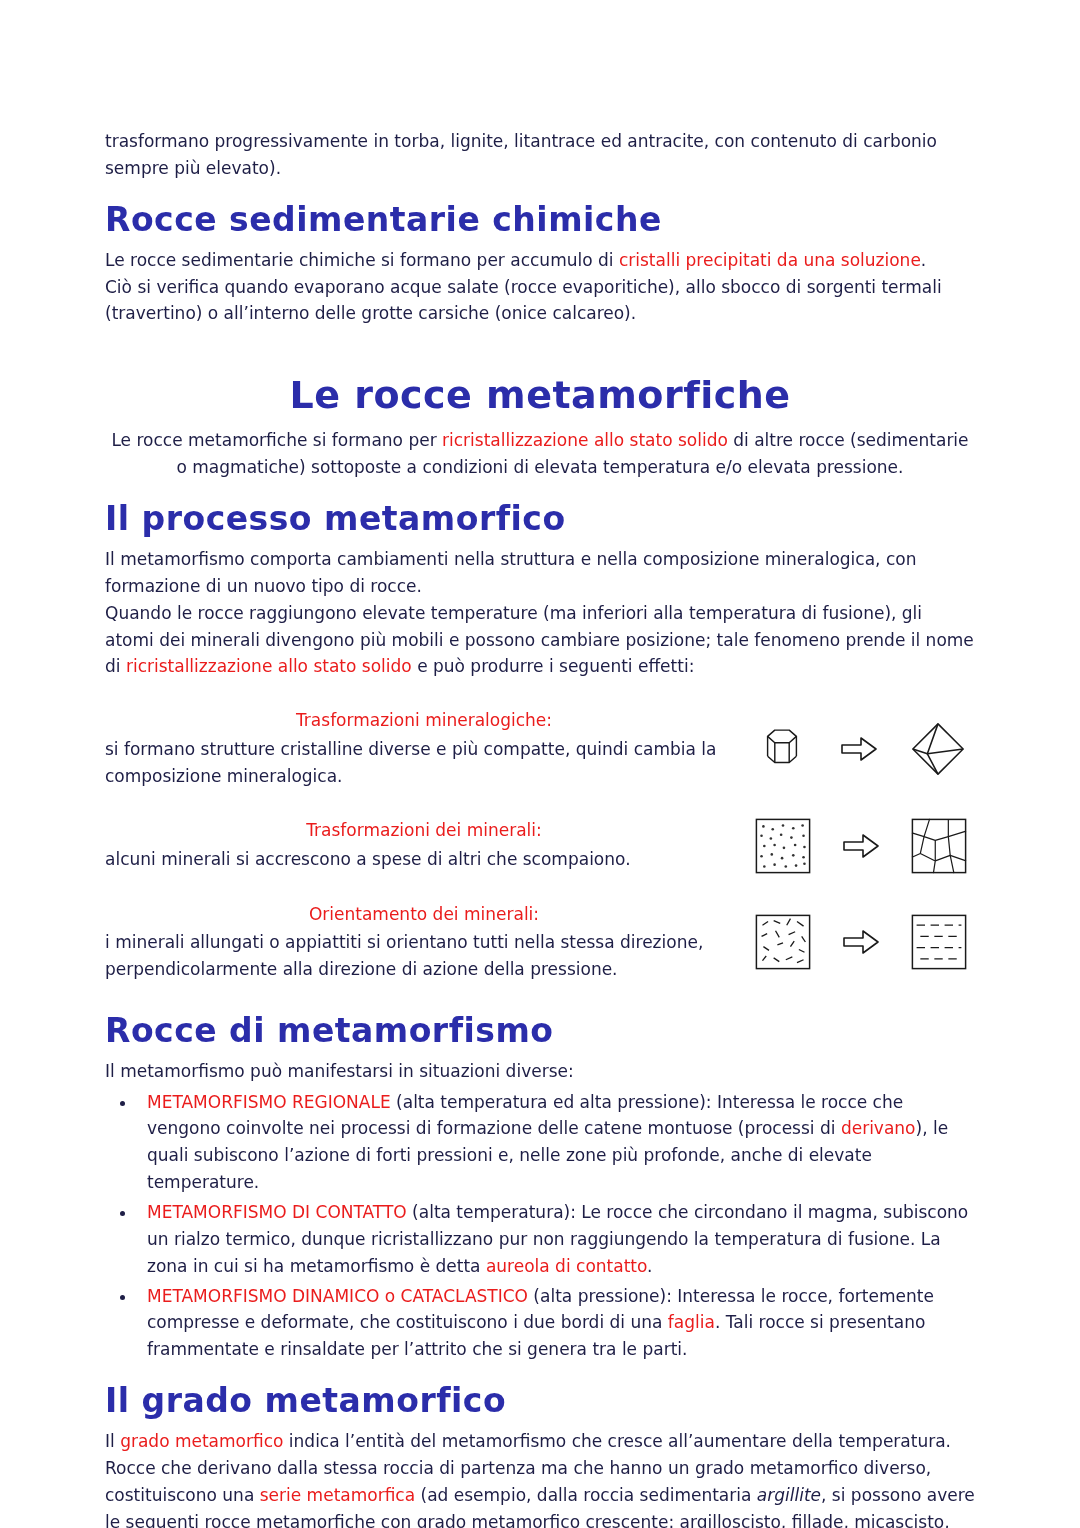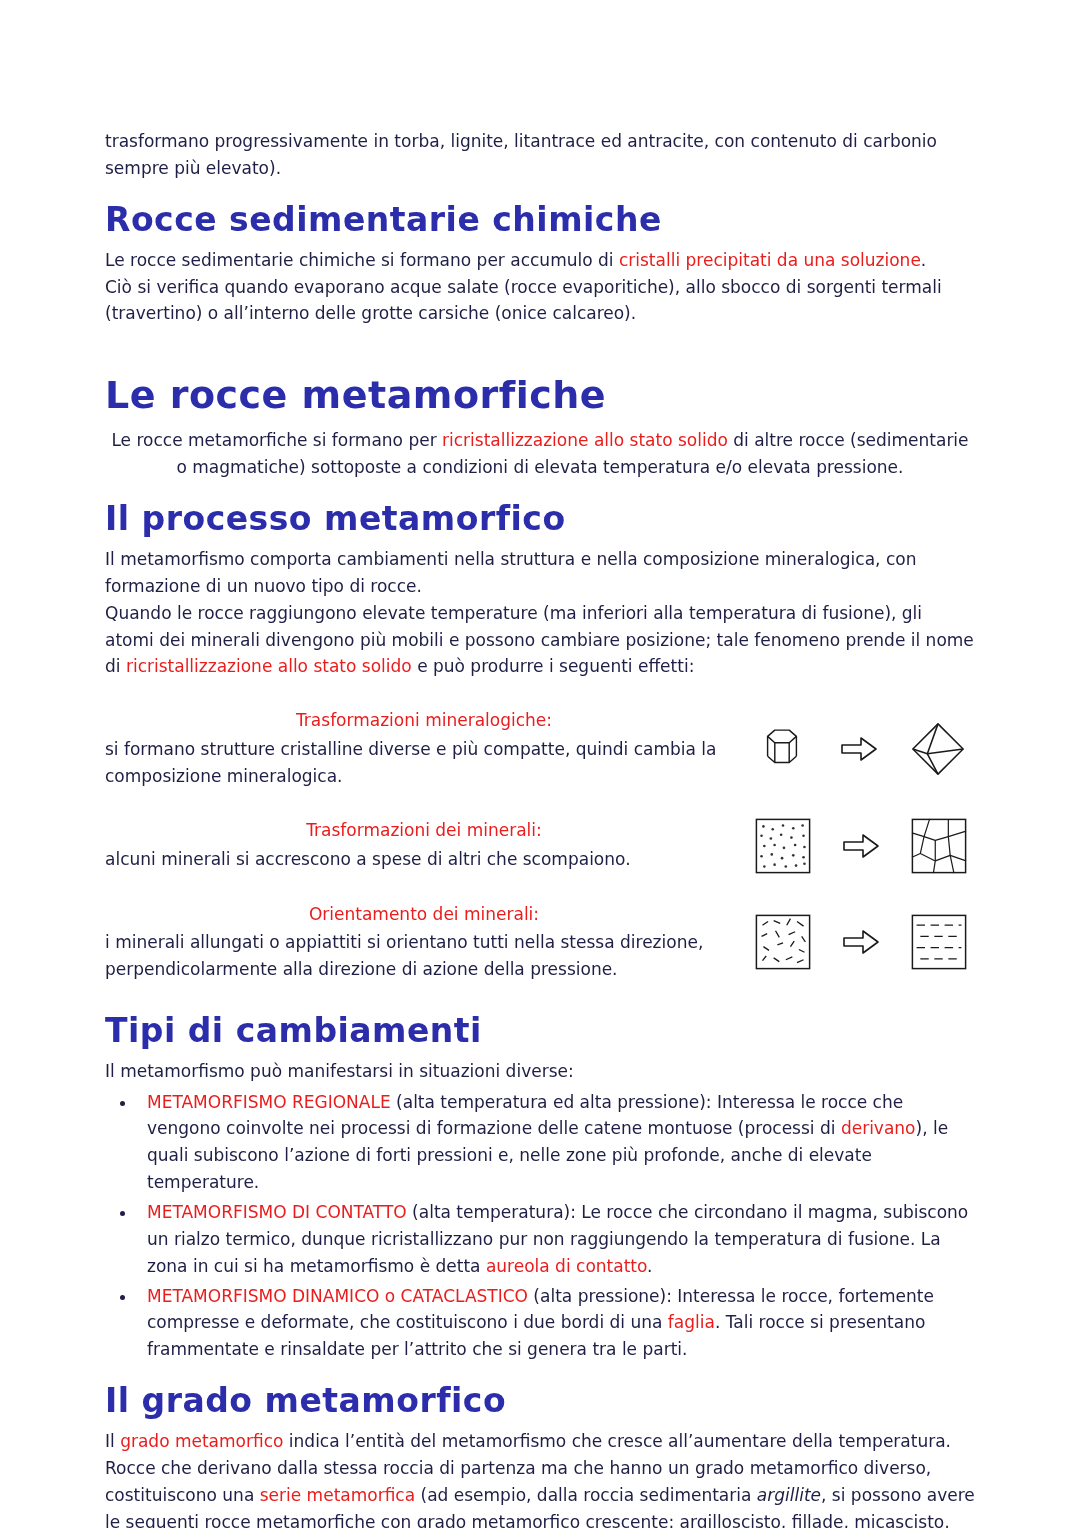--- a/index.html
+++ b/index.html
@@ -17,21 +17,21 @@
   .centered { text-align:center; }
 
   h1.section {
     color:var(--heading-blue, #2b2daa);
     font-size:33px; font-weight:bold; letter-spacing:0.5px;
     margin:18px 0 8px 0;
   }
   h1.main {
     color:var(--heading-blue, #2b2daa);
     font-size:38px; font-weight:bold; letter-spacing:0.5px;
-    margin:46px 0 10px 0;
+    text-align:center; margin:46px 0 10px 0;
   }
 
   .effects { margin-top:28px; }
   .effect-row {
     display:flex; align-items:center; gap:12px;
     margin-bottom:28px;
   }
   .effect-text { flex:1; max-width:655px; }
   .effect-label { font-size:17px; line-height:1.5; margin-bottom:2px; }
   .effect-diagram {
@@ -193,21 +193,21 @@
             <line x1="10" y1="24" x2="54" y2="24"></line>
             <line x1="6" y1="36" x2="54" y2="36"></line>
             <line x1="10" y1="48" x2="54" y2="48"></line>
           </g>
         </svg>
       </div>
     </div>
 
   </div>
 
-  <h1 class="section">Tipi di cambiamenti</h1>
+  <h1 class="section">Rocce di metamorfismo</h1>
   <p class="body-text para"><span>Il metamorfismo può manifestarsi in situazioni diverse:</span></p>
   <ul class="tipi-list">
     <li><span class="red">METAMORFISMO REGIONALE</span><span> (alta temperatura ed alta pressione): Interessa le rocce che vengono coinvolte nei processi di formazione delle catene montuose (processi di </span><span class="red">derivano</span><span>), le quali subiscono l’azione di forti pressioni e, nelle zone più profonde, anche di elevate temperature.</span></li>
     <li><span class="red">METAMORFISMO DI CONTATTO</span><span> (alta temperatura): Le rocce che circondano il magma, subiscono un rialzo termico, dunque ricristallizzano pur non raggiungendo la temperatura di fusione. La zona in cui si ha metamorfismo è detta </span><span class="red">aureola di contatto</span><span>.</span></li>
     <li><span class="red">METAMORFISMO DINAMICO o CATACLASTICO</span><span> (alta pressione): Interessa le rocce, fortemente compresse e deformate, che costituiscono i due bordi di una </span><span class="red">faglia</span><span>. Tali rocce si presentano frammentate e rinsaldate per l’attrito che si genera tra le parti.</span></li>
   </ul>
 
   <h1 class="section">Il grado metamorfico</h1>
   <p class="body-text para"><span>Il </span><span class="red">grado metamorfico</span><span> indica l’entità del metamorfismo che cresce all’aumentare della temperatura. Rocce che derivano dalla stessa roccia di partenza ma che hanno un grado metamorfico diverso, costituiscono una </span><span class="red">serie metamorfica</span><span> (ad esempio, dalla roccia sedimentaria </span><span class="it">argillite</span><span>, si possono avere le seguenti rocce metamorfiche con grado metamorfico crescente: argilloscisto, fillade, micascisto, gneiss). Il tipo di roccia metamorfica che si forma dipende dalla roccia di partenza e dal grado metamorfico.</span></p>
 

